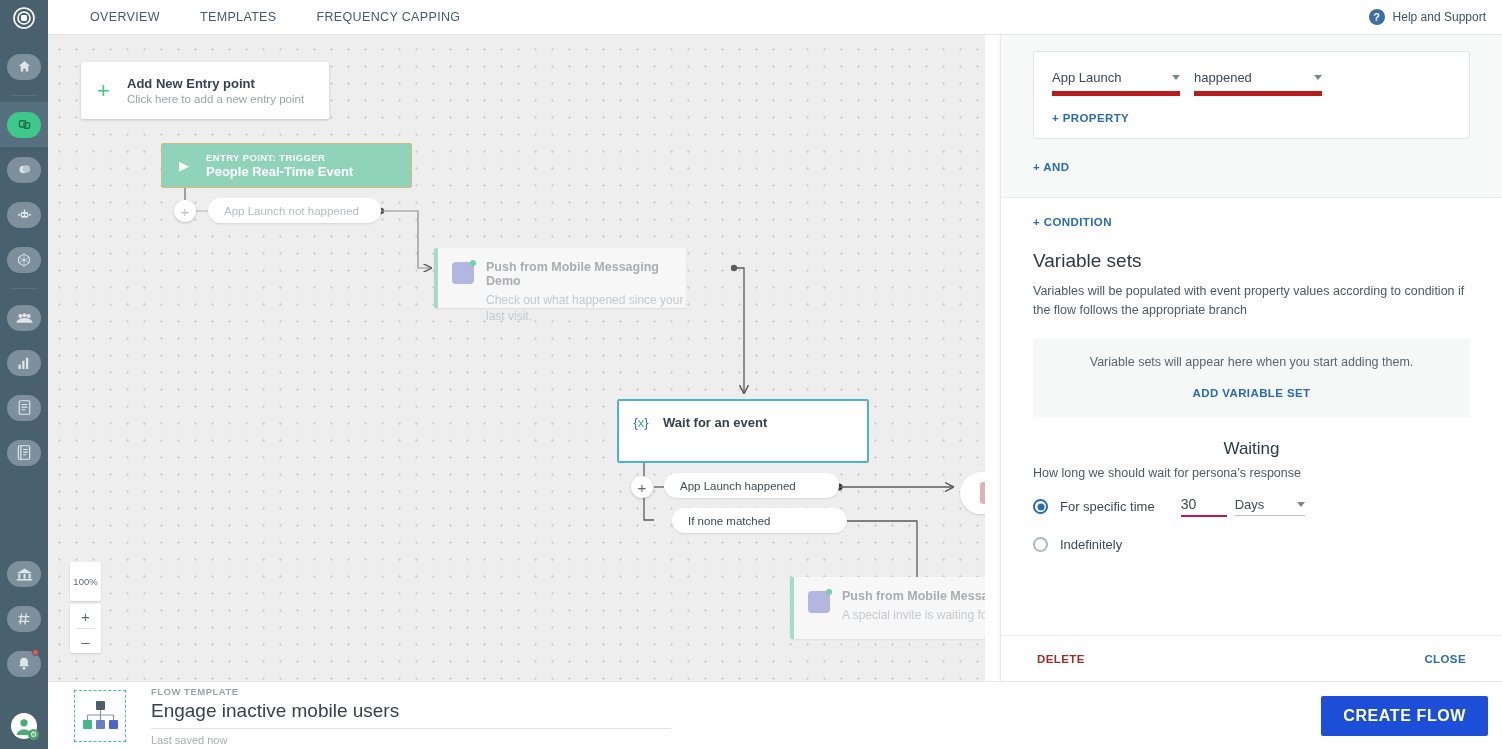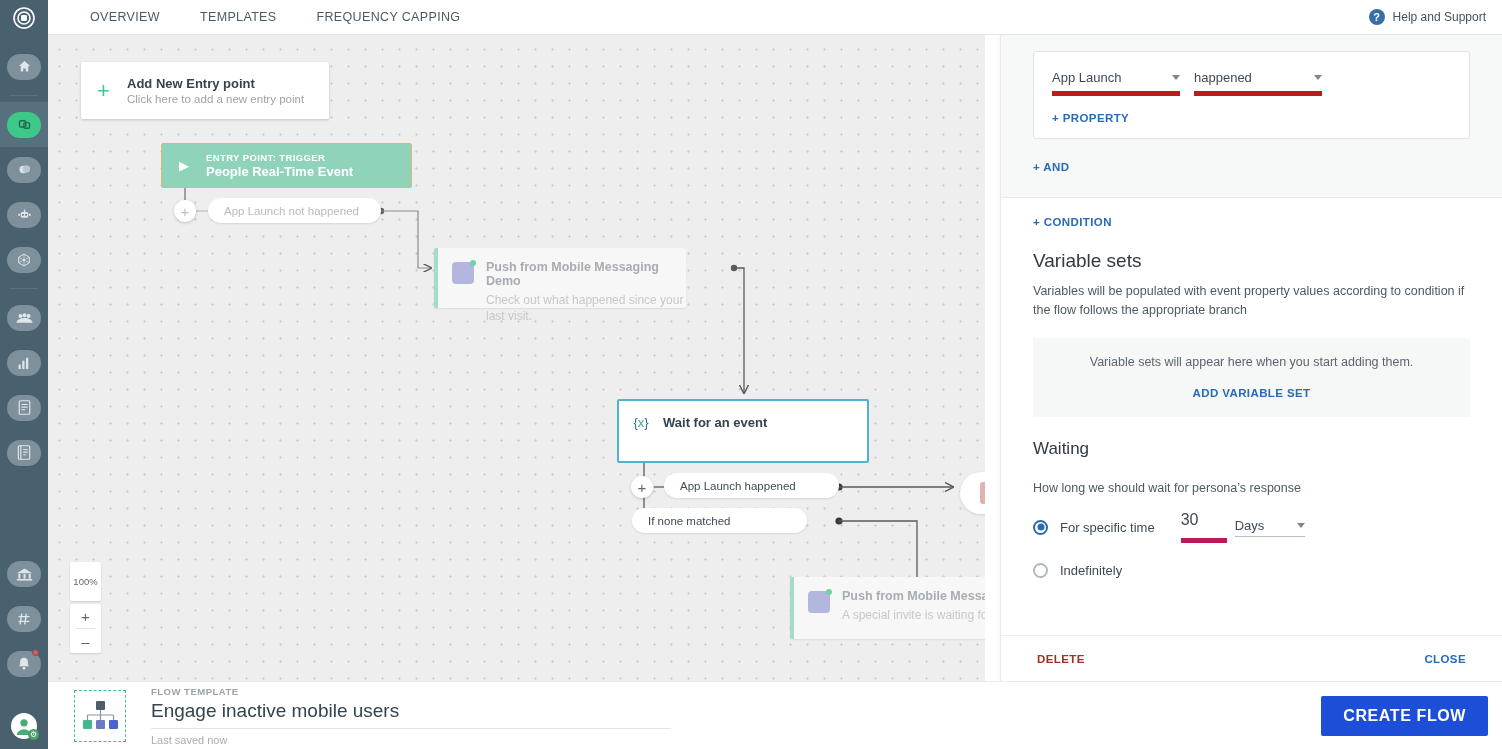--- a/index.html
+++ b/index.html
@@ -212,35 +212,35 @@
   .sect { padding: 18px 32px 0 32px; }
   .sect h2 { font-size: 19px; font-weight: normal; color: #2f3a42; margin-bottom: 10px; }
   .sect p.desc { font-size: 12.5px; color: #4d5a63; line-height: 1.5; }
   .empty-box {
     background: #f6f7f7; margin-top: 18px; padding: 17px 0 16px 0; text-align: center;
   }
   .empty-box .e-t { font-size: 12.5px; color: #5a666f; }
   .empty-box .e-a { margin-top: 14px; }
 
   .sect.waiting { padding-top: 22px; }
-  .sect.waiting h2 { font-size: 17px; margin-bottom: 20px; }
+  .sect.waiting h2 { font-size: 17px; margin-bottom: 5px; text-align: center; }
   .radio-row { display: flex; align-items: center; margin-top: 14px; }
   .radio {
     width: 15px; height: 15px; border-radius: 50%; border: 2px solid #b0b8bf;
     position: relative; flex: none; cursor: pointer;
   }
   .radio.on { border-color: #2a6bb5; }
   .radio.on::after {
     content:''; position:absolute; left:50%; top:50%; transform: translate(-50%,-50%);
     width: 7px; height: 7px; border-radius: 50%; background: #2a6bb5;
   }
   .radio-row .lbl { font-size: 13px; color: #3d4a54; margin-left: 12px; }
   .numfield {
-    margin-left: 26px; width: 46px; border-bottom: 5px solid #be185d;
-    font-size: 16px; color: #3d4a54; padding-bottom: 9px;
+    margin-left: 26px; width: 46px; border-bottom: 2px solid #be185d;
+    font-size: 14px; color: #3d4a54; padding-bottom: 3px;
   }
   .unitsel {
     margin-left: 8px; width: 70px; border-bottom: 1px solid #b9c0c6;
     display:flex; align-items:center; padding-bottom: 3px; cursor: pointer;
   }
   .unitsel .val { font-size: 13px; color: #3d4a54; }
   .unitsel .caret {
     margin-left: auto; width:0; height:0; border-left:4px solid transparent;
     border-right:4px solid transparent; border-top:5px solid #7b8790;
   }
@@ -486,21 +486,21 @@
         <div class="brace">{<b>x</b>}</div>
         <div class="wt">Wait for an event</div>
       </div>
 
       <div class="plusbtn" style="left:583px; top:441px;">
         <span>+</span>
       </div>
       <div class="pill solid" style="left:616px; top:438px; width:175px;">
         <span>App Launch happened</span>
       </div>
-      <div class="pill solid" style="left:584px; top:473px; width:175px;">
+      <div class="pill solid" style="left:624px; top:473px; width:175px;">
         <span>If none matched</span>
       </div>
 
       <div class="node-partial">
         <div class="sq"></div>
       </div>
 
       <div class="node-msg" style="left:742px; top:542px; width:258px; height:62px;">
         <div class="ico"></div>
         <div>

